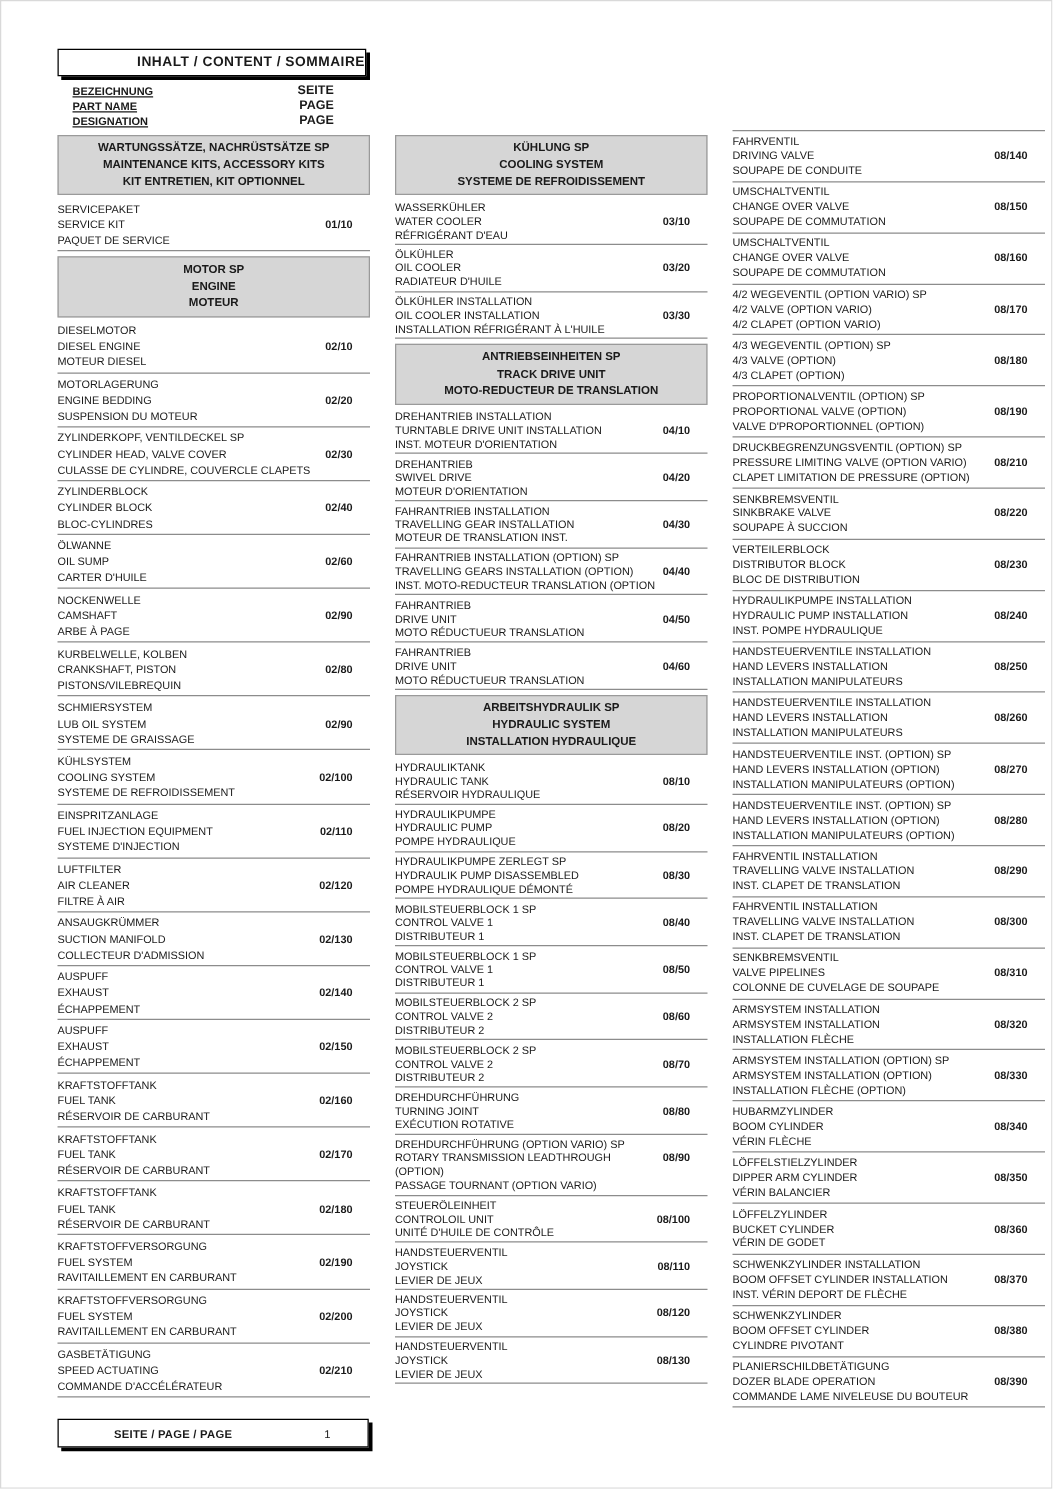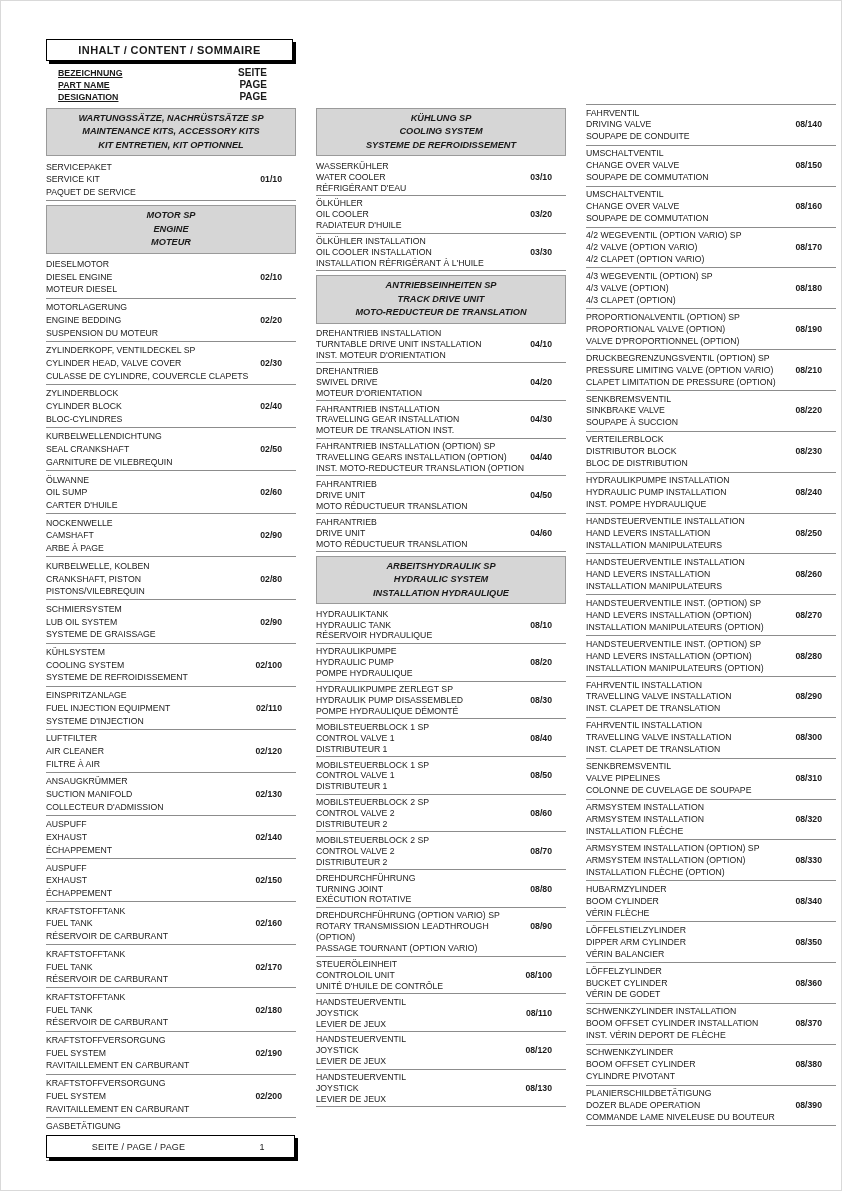--- a/index.html
+++ b/index.html
@@ -16,21 +16,21 @@
     color: #1a1a1a;
   }
 
   .title-box {
     position: absolute;
     left: 45px; top: 38px;
     width: 247px; height: 22px;
     border: 1.5px solid #000;
     background: #fff;
     box-shadow: 3px 3px 0 #000;
-    display: flex; align-items: center; justify-content: center;
+    display: flex; align-items: center; justify-content: flex-end;
     font-size: 11px; font-weight: bold; letter-spacing: 0.4px;
   }
 
   .col-header {
     position: absolute;
     left: 45px; top: 64px;
     width: 247px;
     display: flex; justify-content: space-between;
     padding: 2px 26px 0 12px;
   }
@@ -49,21 +49,21 @@
 
   .section {
     background: #d6d6d6;
     border: 1px solid #9a9a9a;
     text-align: center;
     font-weight: bold;
     font-size: 9.2px;
     padding: 3px 2px;
     margin: 4px 0 2px 0;
   }
-  .section .s-line { line-height: 13.4px; font-style: italic; }
+  .section .s-line { line-height: 13.4px; }
 
   .entry { border-bottom: 1px solid #8c8c8c; padding: 2.5px 0 1.5px 0; }
   .e-line { font-size: 8.7px; line-height: 12px; }
   .e-row { display: flex; align-items: flex-start; }
   .e-row .en { flex: 1 1 auto; }
   .e-page {
     flex: 0 0 auto;
     font-size: 8.7px; font-weight: bold; line-height: 12px;
     padding-right: 14px; padding-left: 4px;
     white-space: nowrap;
@@ -79,21 +79,21 @@
     position: absolute;
     left: 45px; top: 1134px;
     width: 249px; height: 23px;
     border: 1.5px solid #000;
     background: #fff;
     box-shadow: 3px 3px 0 #000;
     display: flex; align-items: center;
   }
   .footer-box .f-label {
     flex: 1 1 auto; text-align: center;
-    font-size: 9px; font-weight: normal; letter-spacing: 0.2px;
+    font-size: 9px; font-weight: bold; letter-spacing: 0.2px;
   }
   .footer-box .f-num {
     flex: 0 0 64px; text-align: center;
     font-size: 9px;
   }
 </style>
 </head>
 <body>
 
 <div class="page">
@@ -161,28 +161,20 @@
         </div>
         <div class="entry">
           <div class="e-line">ZYLINDERBLOCK</div>
           <div class="e-row">
             <div class="e-line en">CYLINDER BLOCK</div>
             <div class="e-page">02/40</div>
           </div>
           <div class="e-line">BLOC-CYLINDRES</div>
         </div>
         <div class="entry">
-          <div class="e-line">KURBELWELLENDICHTUNG</div>
-          <div class="e-row">
-            <div class="e-line en">SEAL CRANKSHAFT</div>
-            <div class="e-page">02/50</div>
-          </div>
-          <div class="e-line">GARNITURE DE VILEBREQUIN</div>
-        </div>
-        <div class="entry">
           <div class="e-line">ÖLWANNE</div>
           <div class="e-row">
             <div class="e-line en">OIL SUMP</div>
             <div class="e-page">02/60</div>
           </div>
           <div class="e-line">CARTER D'HUILE</div>
         </div>
         <div class="entry">
           <div class="e-line">NOCKENWELLE</div>
           <div class="e-row">

